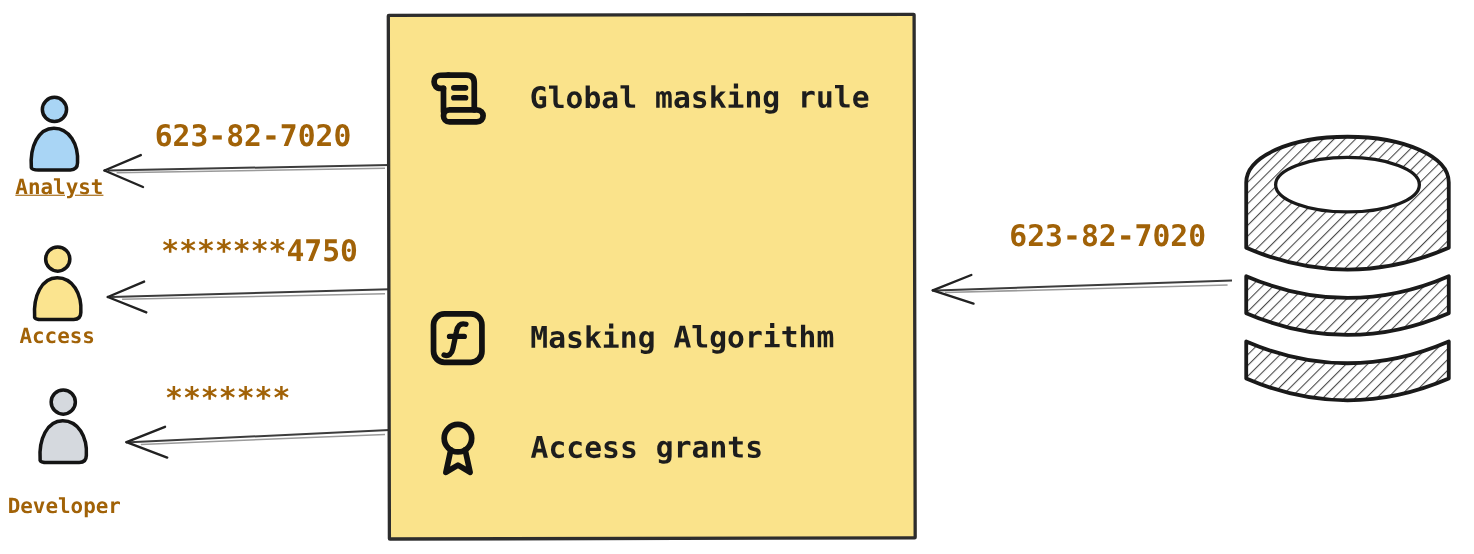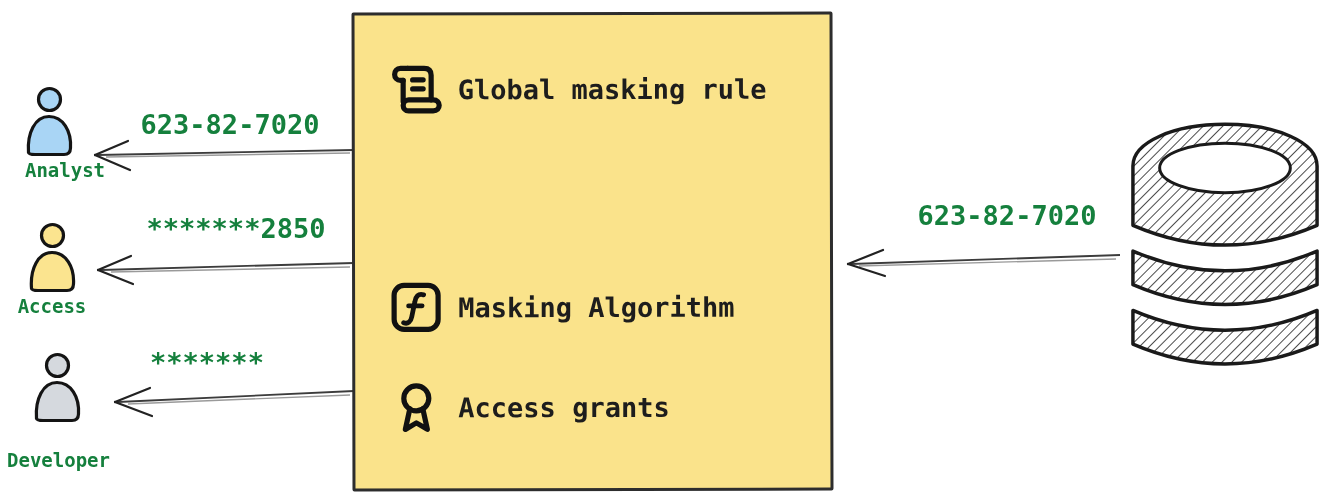--- a/index.html
+++ b/index.html
@@ -2,65 +2,65 @@
 <html><head>
 <meta charset="utf-8">
 <style>
   html,body { margin:0; padding:0; background:#ffffff; }
   .canvas {
     position:relative; width:1340px; height:504px; background:#ffffff;
     font-family:"DejaVu Sans Mono", monospace; overflow:hidden;
   }
   .abs { position:absolute; }
   .mono-label {
-    position:absolute; font-weight:700; color:#15803d;
+    position:absolute; font-weight:700; color:#a16207;
     text-align:center; white-space:nowrap; line-height:1.1;
   }
   .value-label { font-size:27px; letter-spacing:0px; }
   .persona-label { font-size:19px; }
   .mask-box {
     position:absolute; left:352px; top:12px; width:481px; height:479px;
     border:3px solid #2d2d2d; border-radius:2px; box-sizing:border-box;
     transform:rotate(-0.12deg);
   }
   .mask-row {
     position:absolute; left:33px; height:58px;
-    display:flex; align-items:center; gap:14px;
+    display:flex; align-items:center; gap:38px;
   }
   .mask-row .row-label {
     font-size:27px; font-weight:700; color:#1d1d1d; white-space:nowrap;
   }
   svg { display:block; }
 </style>
 </head>
 <body>
 
 <div class="canvas">
 
   <svg class="abs" style="left:20px; top:86px;" width="58" height="74" viewBox="0 0 58 74">
     <circle cx="29.5" cy="13.5" r="11" stroke="#141414" stroke-width="3.2" fill="#a9d5f5"></circle>
     <path d="M8.5 66.5 C7 47 15 30.5 29 30.5 C43 30.5 51.5 45 50.5 62 C50.4 66 48.5 68.5 44 68.5 L15 68.5 C11 68.5 9 68 8.5 66.5 Z" stroke="#141414" stroke-width="3.2" stroke-linejoin="round" fill="#a9d5f5"></path>
   </svg>
-  <div class="mono-label persona-label" style="left:16px; top:160px; width:98px;">Analyst</div>
+  <div class="mono-label persona-label" style="left:5px; top:160px; width:98px;text-decoration:underline;">Analyst</div>
 
   <div class="mono-label value-label" style="left:130px; top:110px; width:200px;">623-82-7020</div>
   <svg class="abs" style="left:90px; top:134px;" width="264" height="42" viewBox="0 0 264 42" fill="none">
     <path d="M260 19 L16 23" stroke="#9a9a9a" stroke-width="1.4"></path>
     <path d="M264 16 L8 21" stroke="#3c3c3c" stroke-width="1.8"></path>
     <path d="M38 7 L5 21" stroke="#222" stroke-width="2.2" stroke-linecap="round"></path>
     <path d="M5 21 L40 36" stroke="#222" stroke-width="2.2" stroke-linecap="round"></path>
   </svg>
 
   <svg class="abs" style="left:23px; top:222px;" width="58" height="74" viewBox="0 0 58 74">
     <circle cx="29.5" cy="13.5" r="11" stroke="#141414" stroke-width="3.2" fill="#fbe48f"></circle>
     <path d="M8.5 66.5 C7 47 15 30.5 29 30.5 C43 30.5 51.5 45 50.5 62 C50.4 66 48.5 68.5 44 68.5 L15 68.5 C11 68.5 9 68 8.5 66.5 Z" stroke="#141414" stroke-width="3.2" stroke-linejoin="round" fill="#fbe48f"></path>
   </svg>
   <div class="mono-label persona-label" style="left:2px; top:296px; width:100px;">Access</div>
 
-  <div class="mono-label value-label" style="left:136px; top:214px; width:200px;">*******2850</div>
+  <div class="mono-label value-label" style="left:136px; top:214px; width:200px;">*******4750</div>
   <svg class="abs" style="left:93px; top:246px;" width="261" height="42" viewBox="0 0 261 42" fill="none">
     <path d="M257 21 L18 26" stroke="#9a9a9a" stroke-width="1.4"></path>
     <path d="M261 17 L8 24" stroke="#3c3c3c" stroke-width="1.8"></path>
     <path d="M38 10 L5 24" stroke="#222" stroke-width="2.2" stroke-linecap="round"></path>
     <path d="M5 24 L40 38" stroke="#222" stroke-width="2.2" stroke-linecap="round"></path>
   </svg>
 
   <svg class="abs" style="left:28px; top:352px;" width="58" height="74" viewBox="0 0 58 74">
     <circle cx="29.5" cy="13.5" r="11" stroke="#141414" stroke-width="3.2" fill="#d5d9de"></circle>
     <path d="M8.5 66.5 C7 47 15 30.5 29 30.5 C43 30.5 51.5 45 50.5 62 C50.4 66 48.5 68.5 44 68.5 L15 68.5 C11 68.5 9 68 8.5 66.5 Z" stroke="#141414" stroke-width="3.2" stroke-linejoin="round" fill="#d5d9de"></path>

